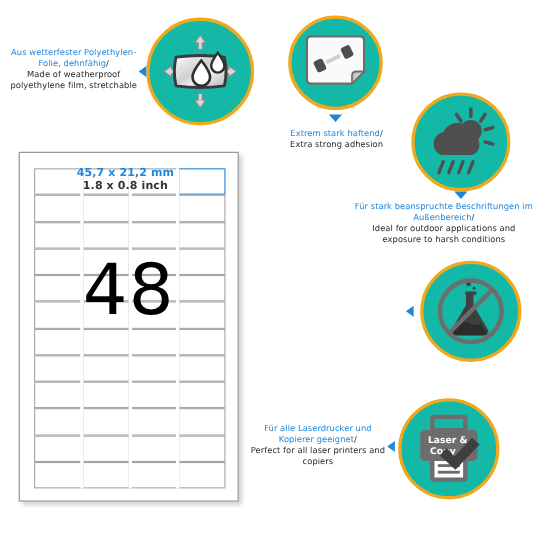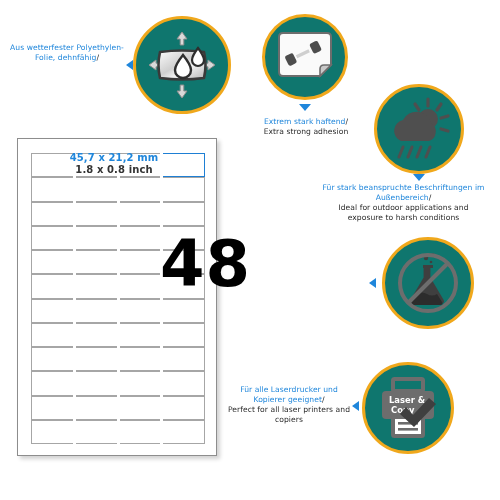--- a/index.html
+++ b/index.html
@@ -30,30 +30,30 @@
   .label-cell.sel{border:1.6px solid #1e7fd4;}
   .col-gap{position:absolute;top:14px;height:291px;width:3px;background:#fff;}
   #dim-text{
     position:absolute;left:58px;top:152px;width:112px;
     text-align:center;line-height:1.18;z-index:4;
     font-size:10px;font-weight:bold;letter-spacing:.1px;
   }
   #dim-text .mm{color:#1f86db;display:block;}
   #dim-text .inch{color:#333;display:block;}
   #sheet-count{
-    position:absolute;left:17px;top:232px;width:200px;text-align:right;
+    position:absolute;left:17px;top:232px;width:200px;text-align:center;
     font-family:"DejaVu Sans","Liberation Sans",sans-serif;
     font-size:64px;color:#000;line-height:1;z-index:5;
-    font-weight:700;letter-spacing:1px;padding-left:34px;
+    font-weight:400;letter-spacing:1px;
   }
 
   
   .ring{
     position:absolute;border-radius:50%;
-    border:3px solid #f0a81c;background:#0f766e;box-sizing:border-box;
+    border:3px solid #f0a81c;background:#14b8a6;box-sizing:border-box;
   }
   .ring .ico{position:absolute;left:0;top:0;width:100%;height:100%;
     display:flex;align-items:center;justify-content:center;}
   .cap{
     position:absolute;text-align:center;line-height:1.3;
     font-size:7.6px;font-weight:normal;letter-spacing:.05px;
   }
   .cap .de{color:#1f86db;}
   .cap .en{color:#2b2b2b;}
   .cap .sl{color:#2b2b2b;}
@@ -168,20 +168,21 @@
         </g>
         <path d="M17 26 q22 -3 44 0 q3 13 0 26 q-22 3 -44 0 q-3 -13 0 -26 Z" fill="url(#filmg)" stroke="#3a3a3a" stroke-width="2.6" stroke-linejoin="round"></path>
         <path d="M40 29 c0 0 -8 10 -8 15 a8 8 0 0 0 16 0 c0 -5 -8 -15 -8 -15 Z" fill="#ffffff" stroke="#2e2e2e" stroke-width="2.4"></path>
         <path d="M55 22 c0 0 -6 8 -6 12 a6 6 0 0 0 12 0 c0 -4 -6 -12 -6 -12 Z" fill="#ffffff" stroke="#2e2e2e" stroke-width="2.2"></path>
       </svg>
     </div>
   </div>
   <div class="tri left" id="tri-weatherproof"></div>
   <div class="cap" id="cap-weatherproof">
     <span class="de">Aus wetterfester Polyethylen-Folie, dehnfähig</span><span class="sl">/</span><br>
+    <span class="en">Made of weatherproof polyethylene film, stretchable</span>
   </div>
 
   <div class="ring" id="ring-adhesion">
     <div class="ico">
       <svg width="66" height="66" viewBox="0 0 66 66">
         <path d="M7 13 q0 -4 4 -4 h44 q4 0 4 4 v28 l-11 11 h-37 q-4 0 -4 -4 Z" fill="#fafafa" stroke="#6d6d6d" stroke-width="2"></path>
         <path d="M59 41 l-11 11 v-7 q0 -4 4 -4 Z" fill="#c9c9c9" stroke="#6d6d6d" stroke-width="1.6"></path>
         <g>
           <rect x="24" y="28" width="14" height="3.4" fill="#cfcfcf" transform="rotate(-26 31 30)"></rect>
           <g transform="rotate(-26 22 34)">

